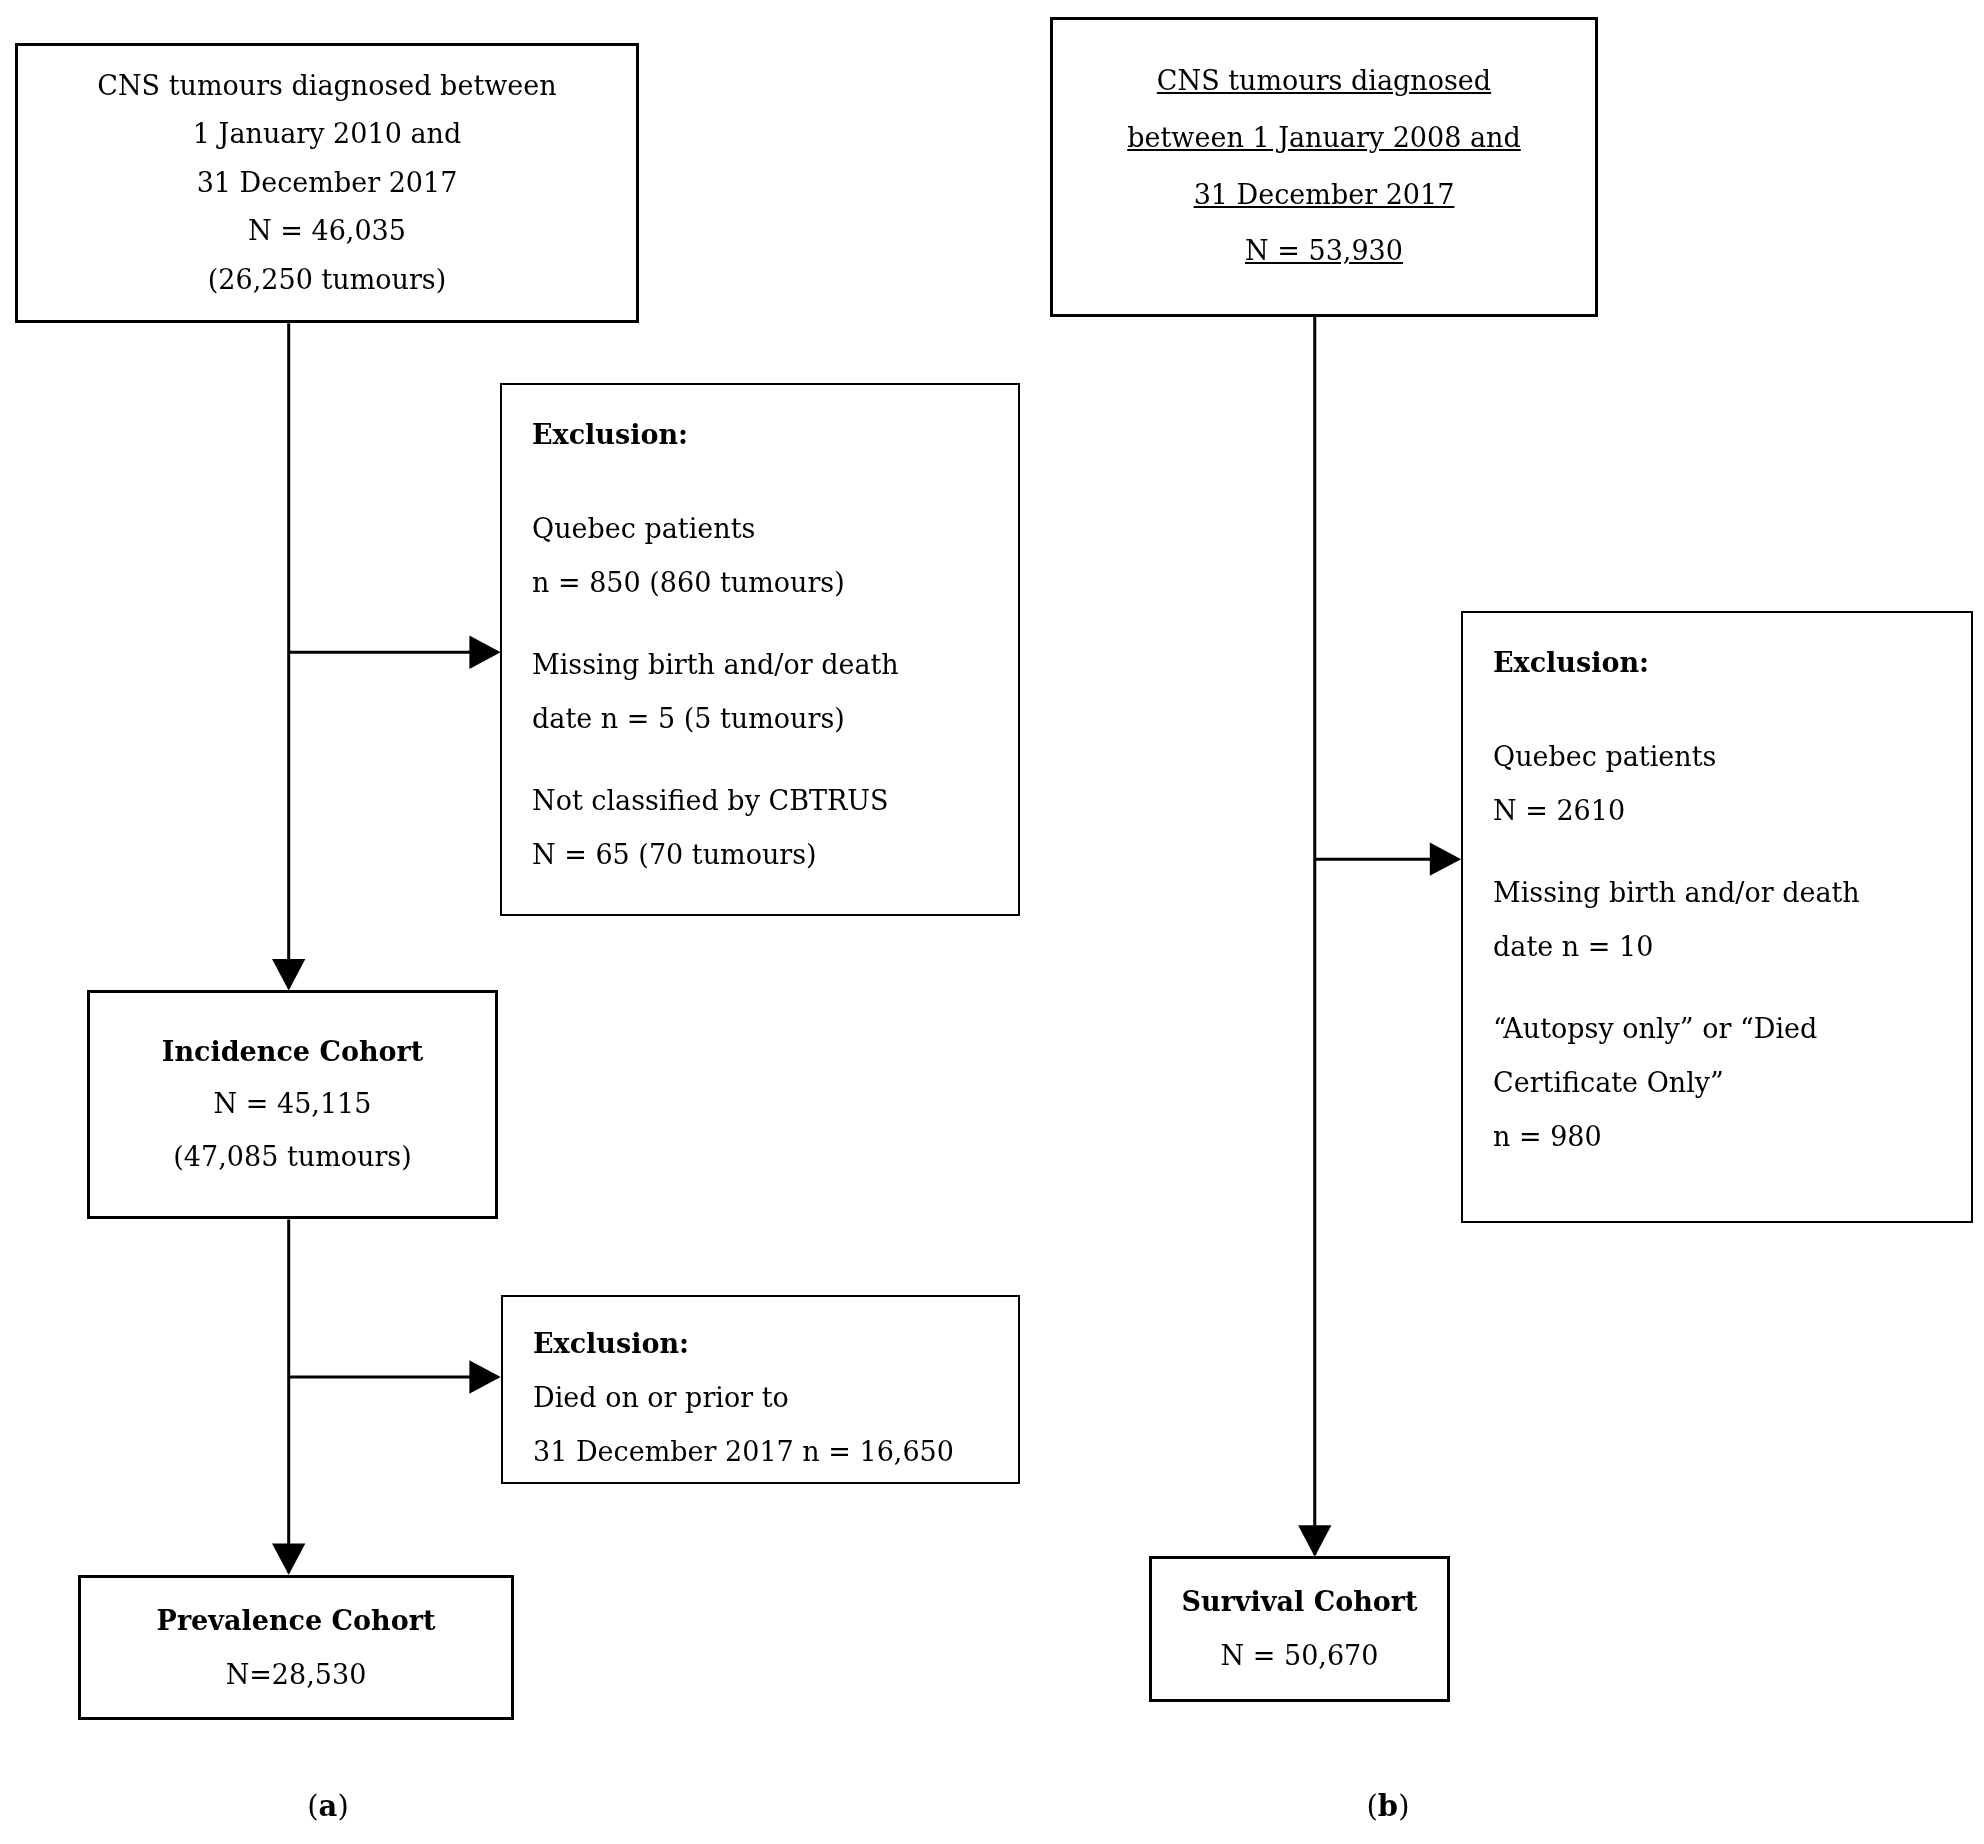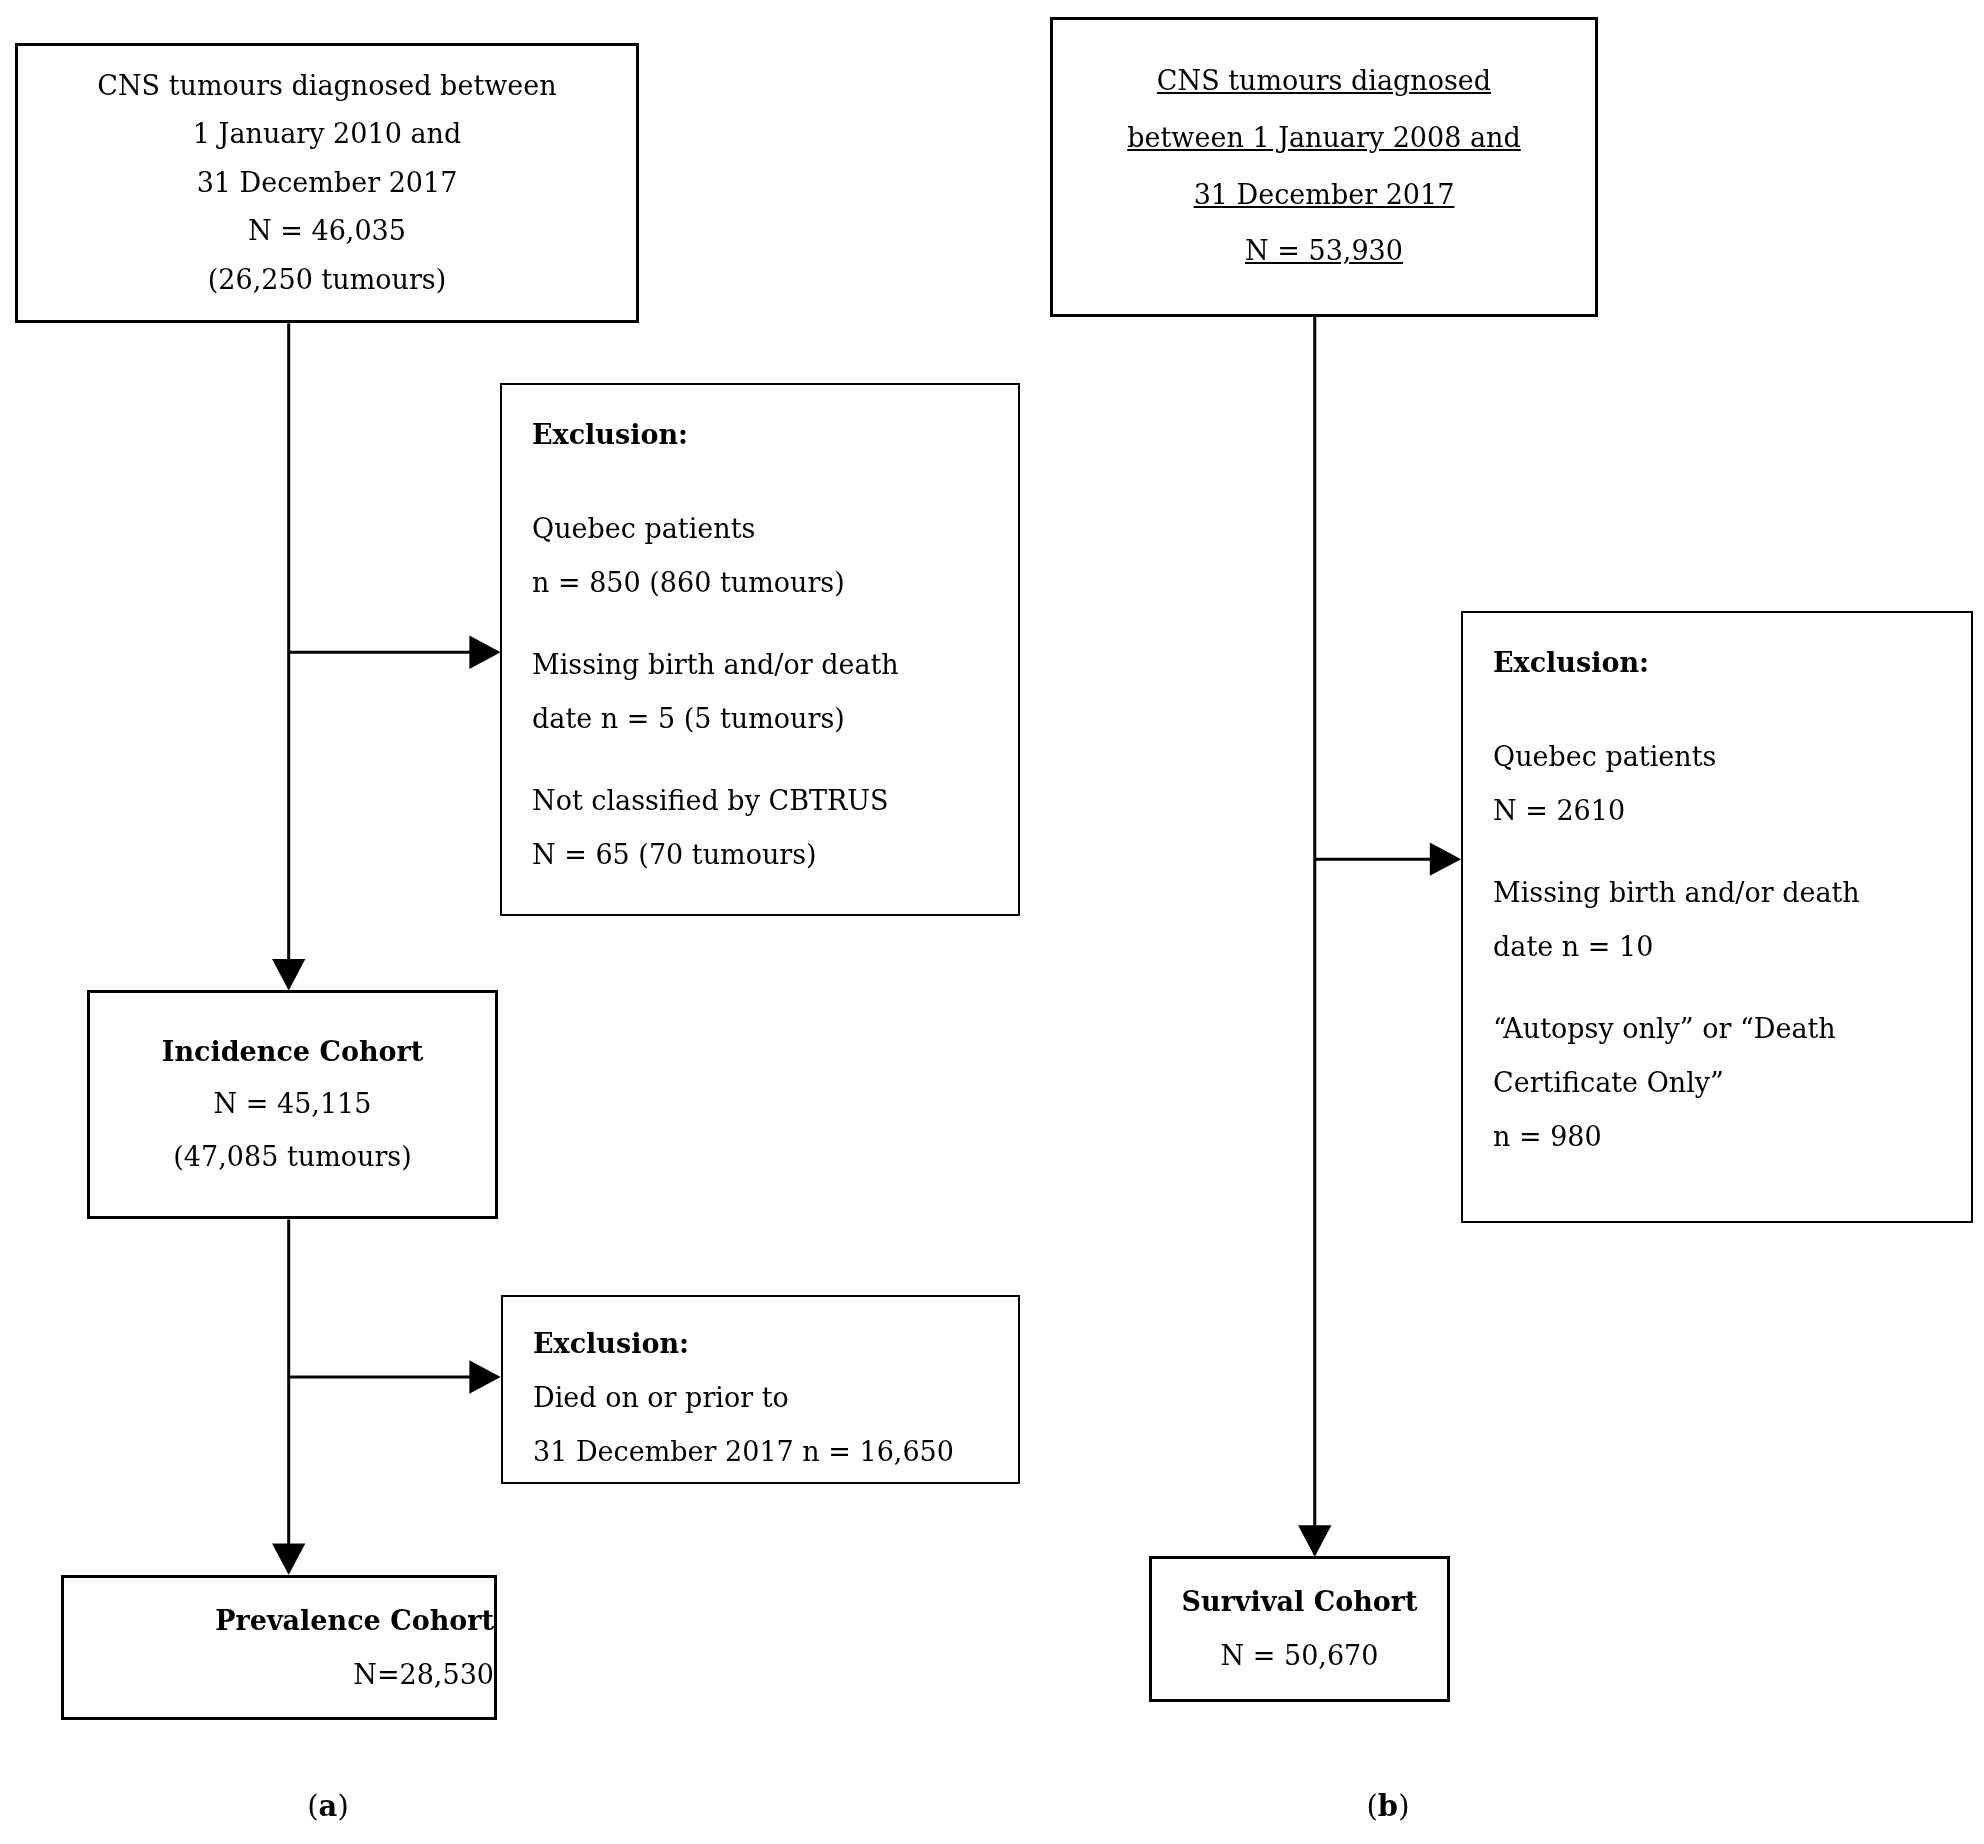--- a/index.html
+++ b/index.html
@@ -90,21 +90,21 @@
   </div>
 
   <div class="box excl" style="left:501px; top:1295px; width:519px; height:189px; padding-top:20px;">
     <p style="margin:0;">
       <span class="bold">Exclusion:</span><br>
       <span>Died on or prior to</span><br>
       <span>31 December 2017 n = 16,650</span>
     </p>
   </div>
 
-  <div class="box center cohort2" style="left:61px; top:1575px; width:436px; height:145px;align-items:flex-end;">
+  <div class="box center cohort2" style="left:78px; top:1575px; width:436px; height:145px;">
     <div class="bold">Prevalence Cohort</div>
     <div>N=28,530</div>
   </div>
 
   <div class="caption" style="left:227px; top:1789px;">
     <span>(</span><span class="cap-letter">a</span><span>)</span>
   </div>
 
   <div class="box center srcbox-b" style="left:1050px; top:16.7px; width:548px; height:300px;text-decoration:underline;">
     <div>CNS tumours diagnosed</div>
@@ -117,21 +117,21 @@
     <p class="excl-title">Exclusion:</p>
     <p>
       <span>Quebec patients</span><br>
       <span>N = 2610</span>
     </p>
     <p>
       <span>Missing birth and/or death</span><br>
       <span>date n = 10</span>
     </p>
     <p>
-      <span>“Autopsy only” or “Death</span><br>
+      <span>“Autopsy only” or “Died</span><br>
       <span>Certificate Only”</span><br>
       <span>n = 980</span>
     </p>
   </div>
 
   <div class="box center cohort2" style="left:1149px; top:1556px; width:301px; height:146px;">
     <div class="bold">Survival Cohort</div>
     <div>N = 50,670</div>
   </div>
 

